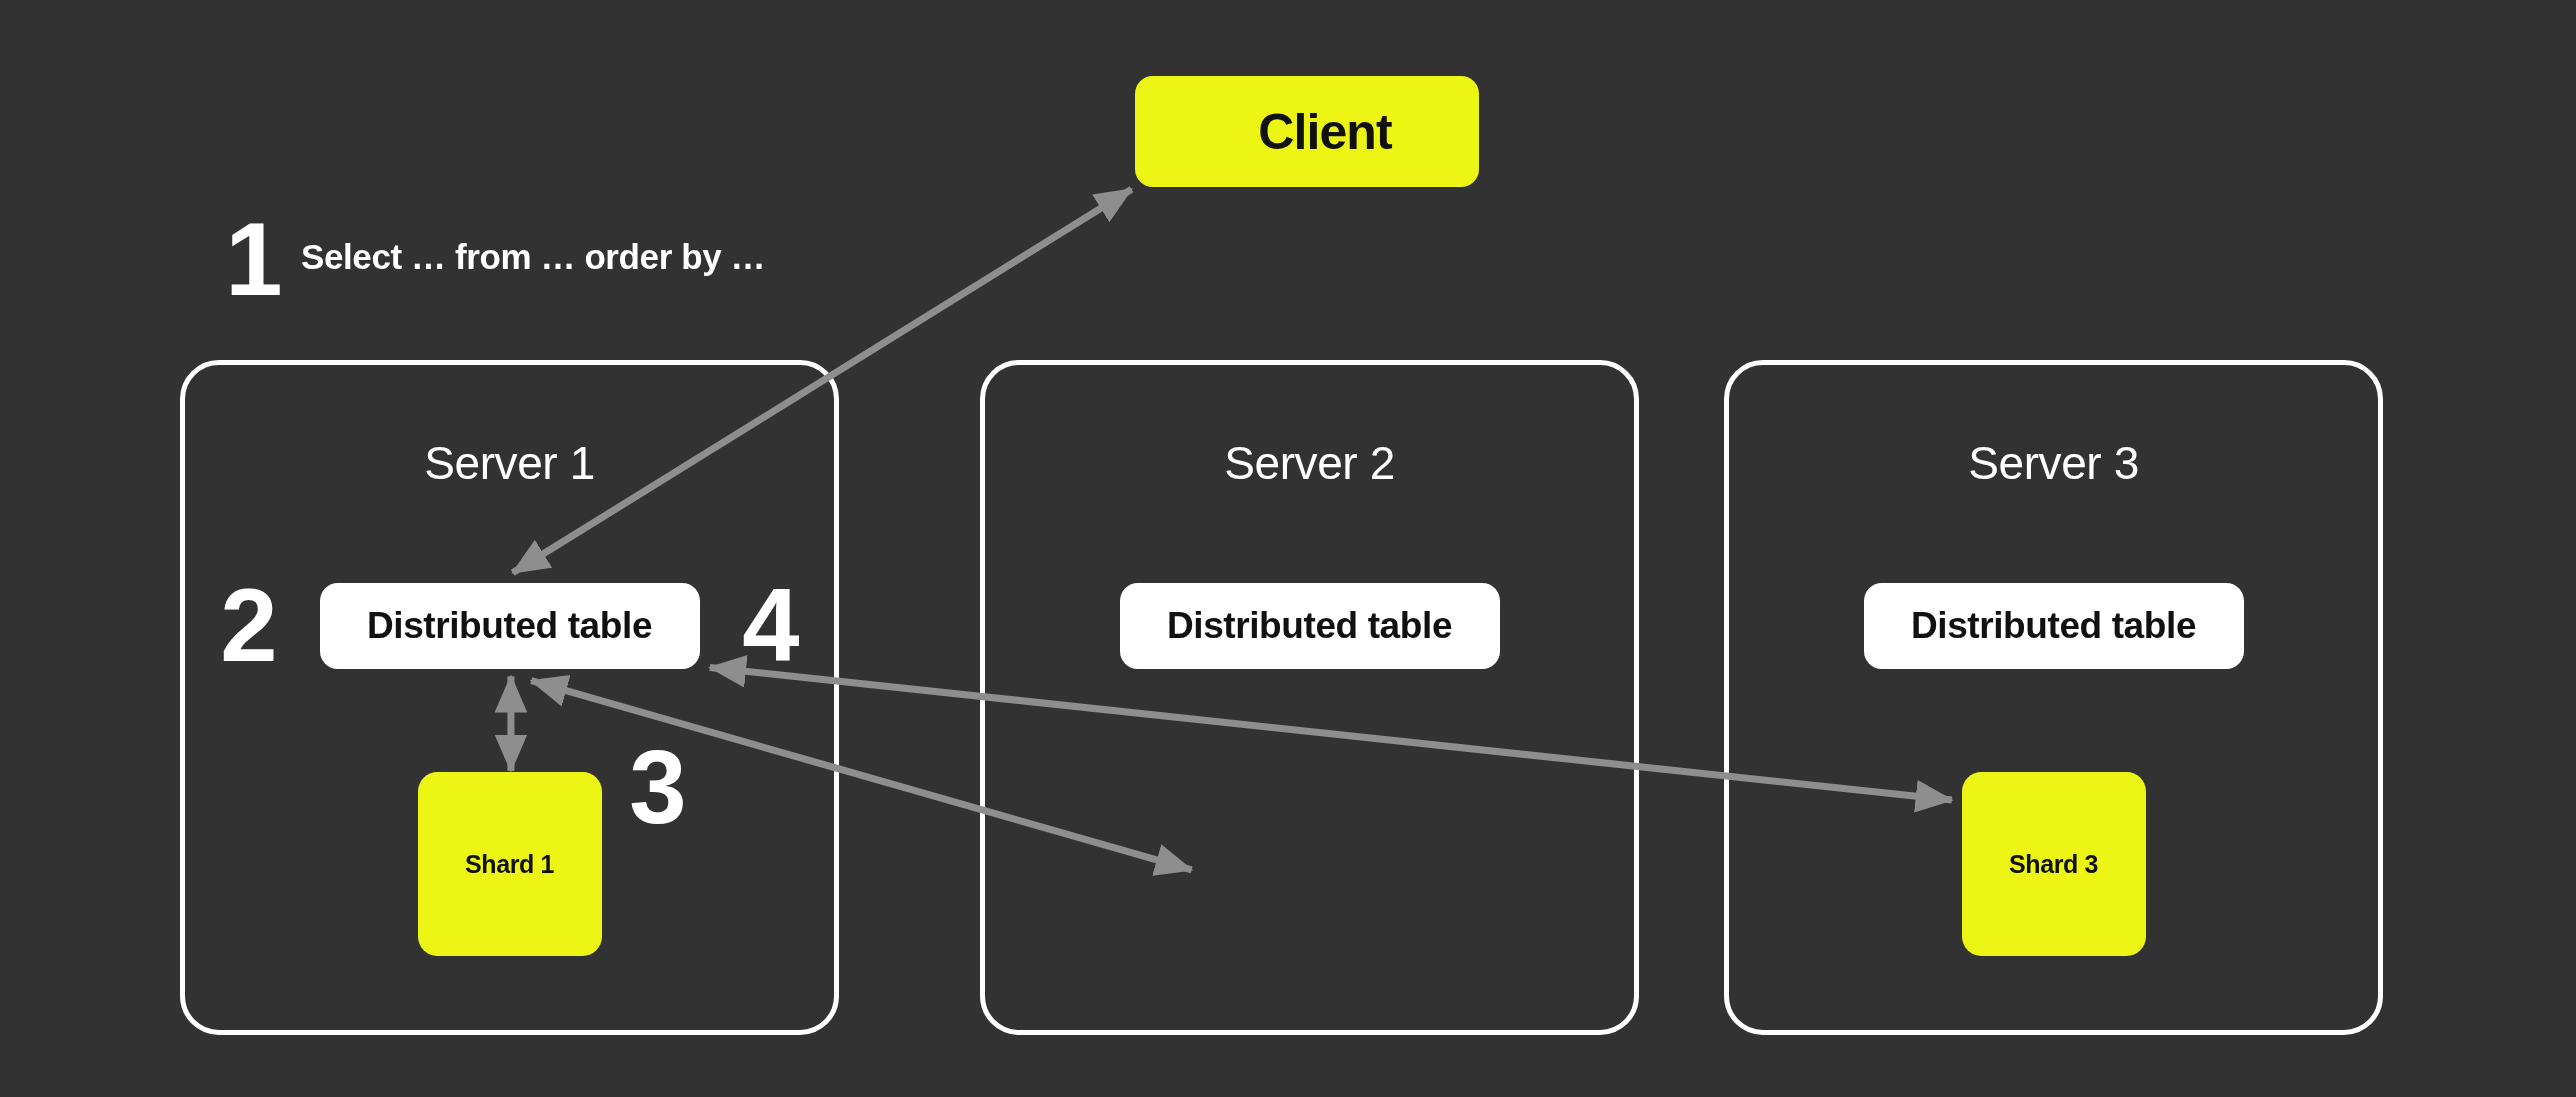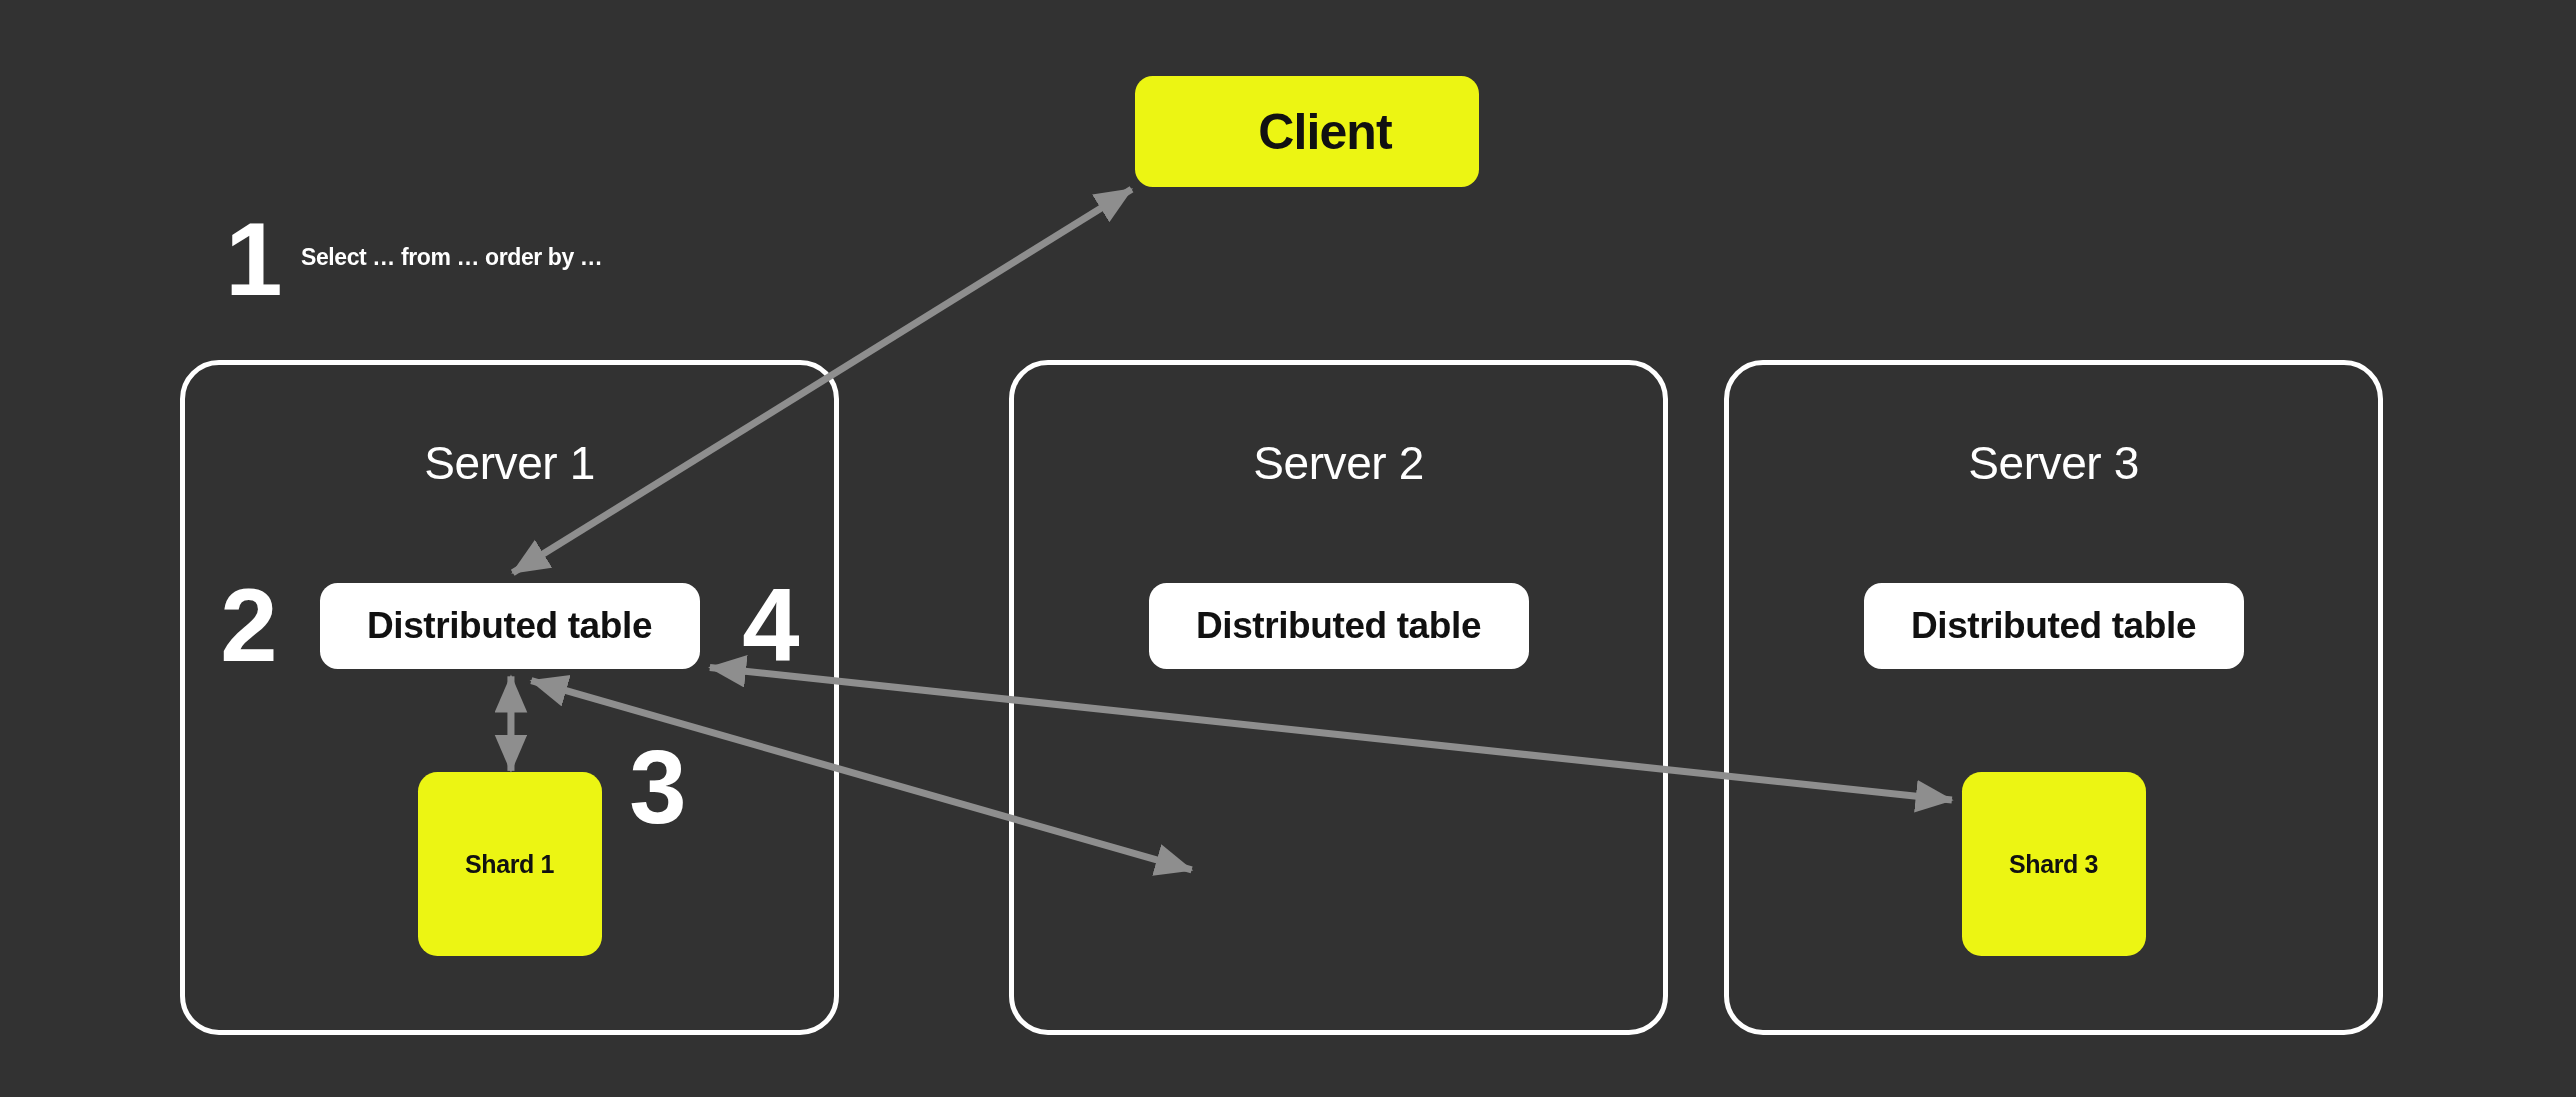--- a/index.html
+++ b/index.html
@@ -55,39 +55,39 @@
   .step-number.n1 { left: 253px; top: 259px; }
   .step-number.n2 { left: 248px; top: 625px; }
   .step-number.n3 { left: 657px; top: 787px; }
   .step-number.n4 { left: 770px; top: 625px; }
 
   .query-annotation {
     position: absolute;
     left: 301px; top: 257px;
     transform: translateY(-50%);
     color: #ffffff;
-    font-size: 23px;
+    font-size: 35px;
     font-weight: 700;
     z-index: 4;
     white-space: nowrap;
     letter-spacing: -0.4px;
   }
 
   
   .server-panel {
     position: absolute;
     top: 360px;
     width: 659px; height: 675px;
     border: 5.3px solid #ffffff;
     border-radius: 39px;
     box-sizing: border-box;
     z-index: 1;
   }
   .server-panel.s1 { left: 180px; }
-  .server-panel.s2 { left: 1009px; padding-left: 36px; }
+  .server-panel.s2 { left: 980px; padding-left: 36px; }
   .server-panel.s3 { left: 1724px; padding-left: 48px; }
 
   .server-title {
     position: absolute;
     left: 0; top: 71px;
     width: 100%;
     text-align: center;
     color: #ffffff;
     font-size: 46px;
     font-weight: 500;

